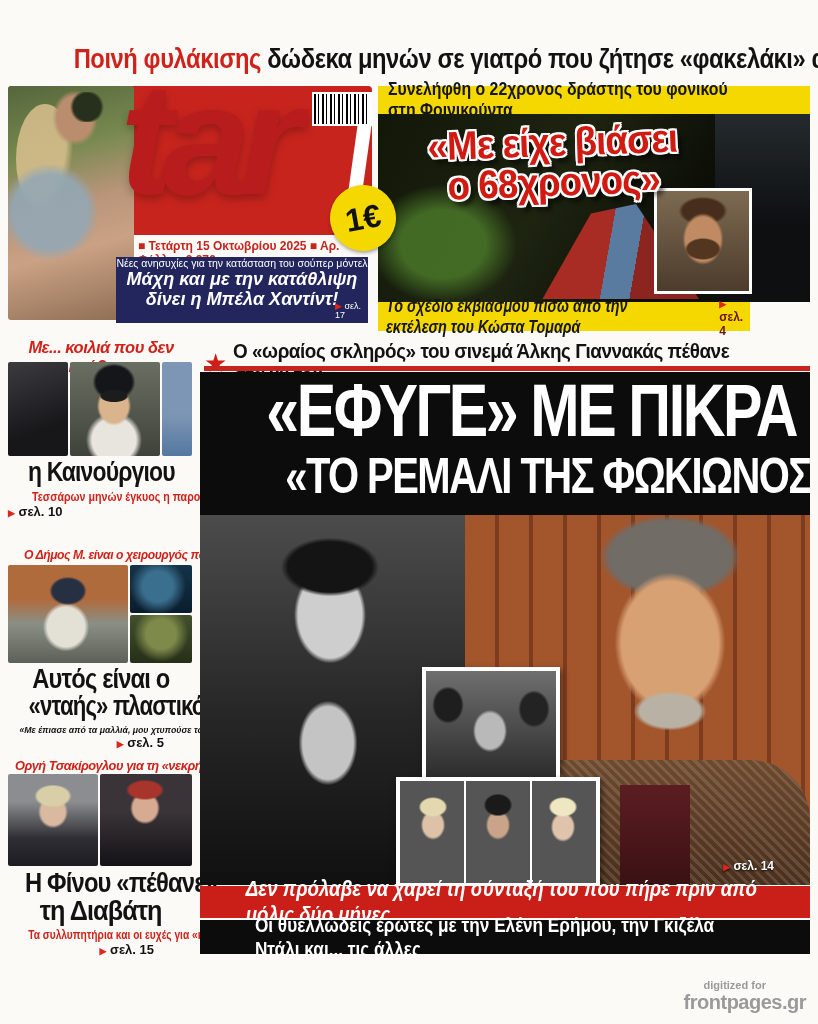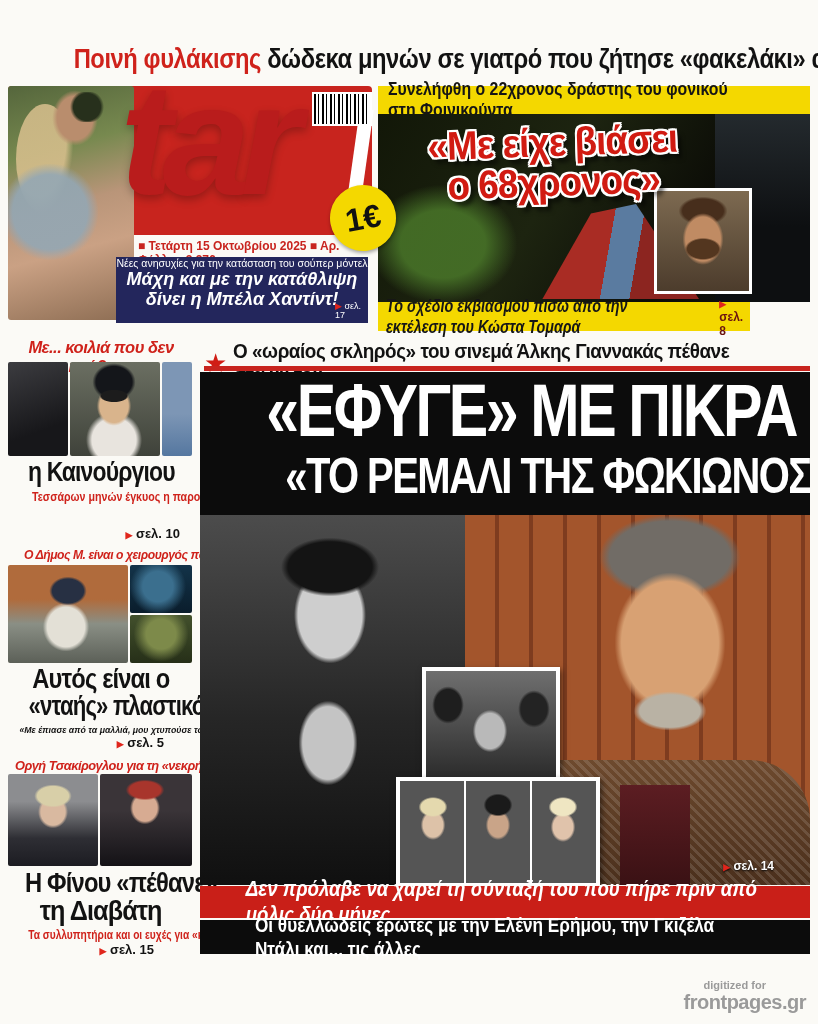--- a/index.html
+++ b/index.html
@@ -222,35 +222,35 @@
     <div class="fk-inset"></div>
   </div>
   <div class="abs fk-headline">
     <div class="l">«Με είχε βιάσει</div>
     <div class="l">ο 68χρονος»</div>
   </div>
   <div class="abs fk-footer">
     <span class="line">Το σχέδιο εκβιασμού πίσω από την εκτέλεση του Κώστα Τομαρά</span>
     <span class="pg">
       <span class="arrow-red">▶</span>
-      <span>σελ. 8</span>
+      <span>σελ. 4</span>
     </span>
   </div>
 
   <div class="abs lc" style="left:8px;top:338px;">
     <span class="lc-kicker">Με... κοιλιά που δεν κρύβεται</span>
   </div>
   <div class="abs ph col1-a" style="left:8px;top:362px;width:60px;height:94px;"></div>
   <div class="abs ph col1-b" style="left:70px;top:362px;width:90px;height:94px;"></div>
   <div class="abs ph col1-c" style="left:162px;top:362px;width:30px;height:94px;"></div>
 
   <div class="abs lc" style="left:8px;top:459px;">
     <div class="lc-head"><span class="cond" style="transform:scaleX(.85);">η Καινούργιου</span></div>
     <div class="lc-sub" style="margin-top:3px;"><span class="cond" style="transform:scaleX(.82);">Τεσσάρων μηνών έγκυος η παρουσιάστρια</span></div>
-    <div class="lc-page" style="text-align:right;padding-right:14px;margin-top:22px;">
+    <div class="lc-page" style="text-align:left;padding-right:14px;">
       <span class="arrow-red">▶</span>
       <span>σελ. 10</span>
     </div>
   </div>
 
   <div class="abs lc" style="left:8px;top:545px;">
     <span class="lc-kicker" style="font-size:13.5px;"><span class="cond" style="transform:scaleX(.9);">Ο Δήμος Μ. είναι ο χειρουργός που έδειρε τη 43χρονη</span></span>
   </div>
   <div class="abs ph col2-a" style="left:8px;top:565px;width:120px;height:98px;"></div>
   <div class="abs ph col2-b" style="left:130px;top:565px;width:62px;height:48px;"></div>

